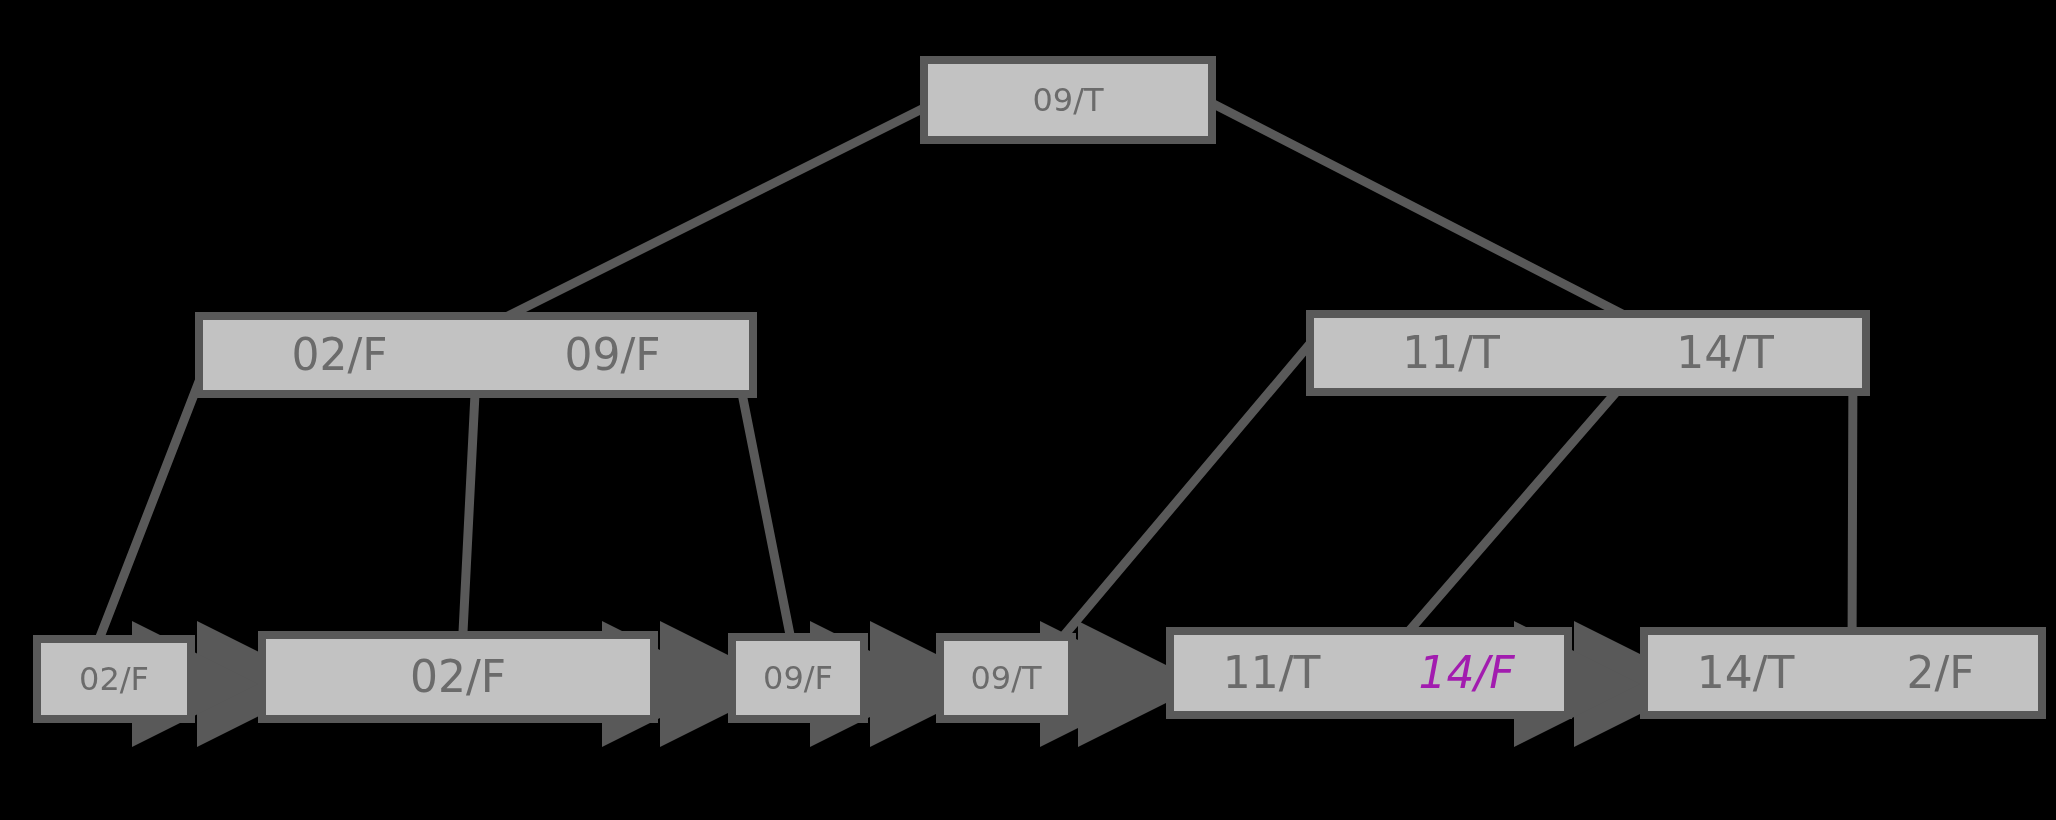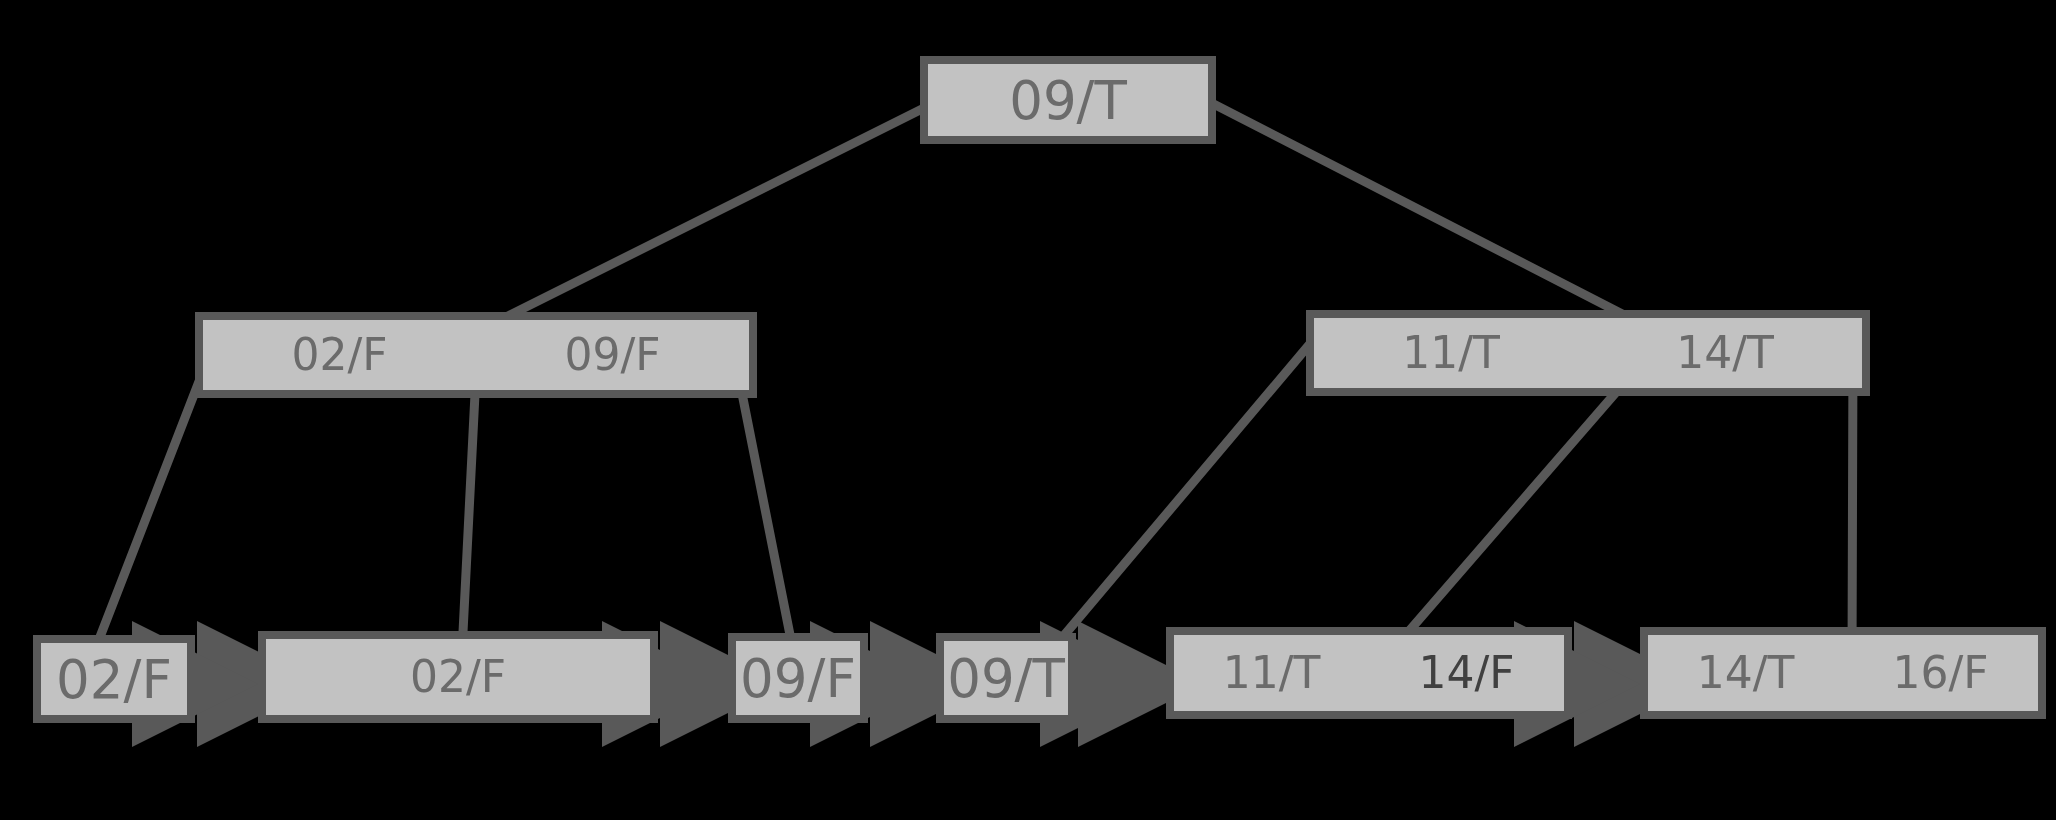--- a/index.html
+++ b/index.html
@@ -4,21 +4,21 @@
 <style>
   html,body{margin:0;padding:0;background:#000;}
   body{width:2056px;height:820px;overflow:hidden;
        font-family:"DejaVu Sans","Liberation Sans",sans-serif;}
   #stage{position:relative;width:2056px;height:820px;background:#000;}
   #edges{position:absolute;left:0;top:0;width:2056px;height:820px;}
   .node{position:absolute;box-sizing:border-box;
         background:#c2c2c2;border:8px solid #595959;display:flex;}
   .cell{flex:1;display:flex;align-items:center;justify-content:center;
         color:#6b6b6b;font-size:44px;line-height:1;white-space:nowrap;}
-  .node.n1 .cell{font-size:53px;}
+  .node.n1 .cell{font-size:32px;}
 </style>
 </head>
 <body>
 
 <div id="stage">
   <svg id="edges" viewBox="0 0 2056 820" preserveAspectRatio="none">
     <defs>
       <marker id="arrL" markerWidth="9" markerHeight="9" refX="8" refY="4.5" orient="auto-start-reverse" markerUnits="strokeWidth">
         <path d="M9,0 L0,4.5 L9,9 z" fill="#595959"></path>
       </marker>
@@ -63,20 +63,20 @@
         <div class="cell" style="color: rgb(107, 107, 107);">02/F</div>
       </div>
       <div class="node n1" style="left: 728px; top: 633px; width: 140px; height: 90px; background: rgb(194, 194, 194); border-color: rgb(89, 89, 89);">
         <div class="cell" style="color: rgb(107, 107, 107);">09/F</div>
       </div>
       <div class="node n1" style="left: 936px; top: 633px; width: 140px; height: 90px; background: rgb(194, 194, 194); border-color: rgb(89, 89, 89);">
         <div class="cell" style="color: rgb(107, 107, 107);">09/T</div>
       </div>
       <div class="node n2" style="left: 1166px; top: 627px; width: 406px; height: 92px; background: rgb(194, 194, 194); border-color: rgb(89, 89, 89);">
         <div class="cell" style="color: rgb(107, 107, 107);">11/T</div>
-        <div class="cell" style="color: #404040;">14/F</div>
+        <div class="cell" style="color: #a21caf; font-style: italic;">14/F</div>
       </div>
       <div class="node n2" style="left: 1640px; top: 627px; width: 406px; height: 92px; background: rgb(194, 194, 194); border-color: rgb(89, 89, 89);">
         <div class="cell" style="color: rgb(107, 107, 107);">14/T</div>
-        <div class="cell" style="color: rgb(107, 107, 107);">16/F</div>
+        <div class="cell" style="color: rgb(107, 107, 107);">2/F</div>
       </div>
     </div>
 </div>
 
 </body></html>

